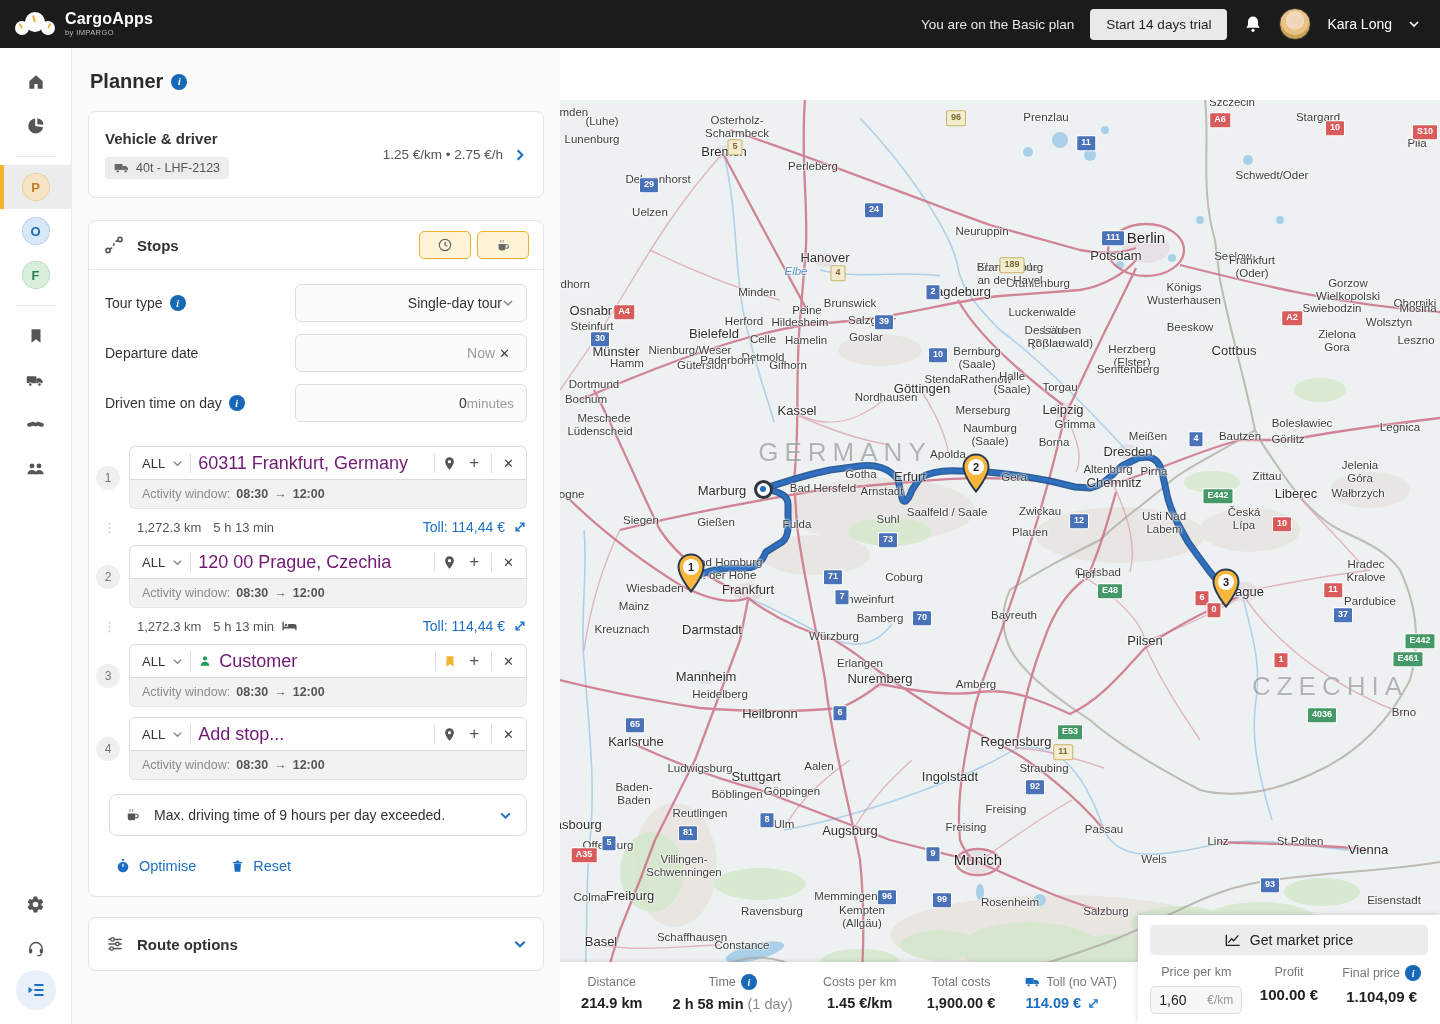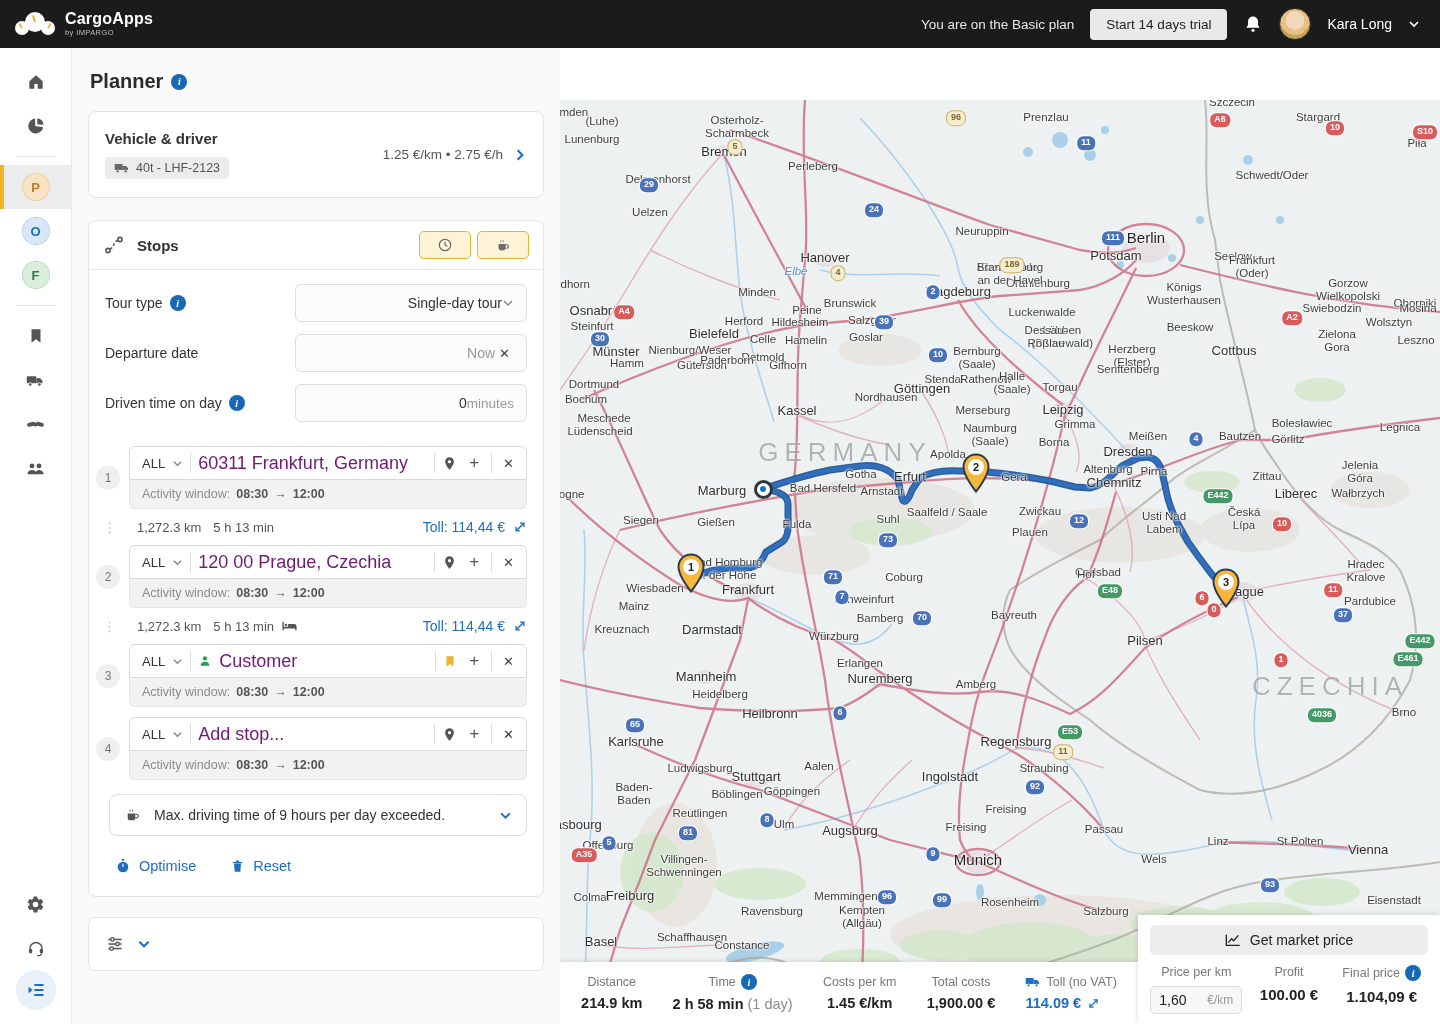--- a/index.html
+++ b/index.html
@@ -88,21 +88,21 @@
 
   
   .map { position:absolute; left:560px; top:100px; width:880px; height:924px; background:#eef1f1; overflow:hidden; }
   .map-head-strip { position:absolute; left:560px; top:48px; width:880px; height:52px; background:#fff; }
   .map-labels { position:absolute; left:0; top:0; width:880px; height:924px; pointer-events:none; }
   .city-label { position:absolute; transform:translate(-50%,-50%); font-size:11.5px; color:#3c3c3c; white-space:pre-line; text-align:center; line-height:1.15; text-shadow:0 0 2px #fff,0 0 2px #fff,0 0 3px #fff; }
   .city-label.s3 { font-size:13px; color:#2e2e2e; }
   .city-label.s4 { font-size:15px; color:#222; }
   .city-label.s5 { color:#5b8fc0; font-style:italic; }
   .region-label { position:absolute; transform:translate(-50%,-50%); font-size:26px; color:#9aa0a2; letter-spacing:6px; opacity:.75; text-shadow:0 0 2px #fff; }
-  .shield { position:absolute; transform:translate(-50%,-50%); font-size:9px; font-weight:bold; color:#fff; padding:1px 4px; border-radius:6px; box-shadow:0 0 0 1px #fff; line-height:1.3; }
+  .shield { position:absolute; transform:translate(-50%,-50%); font-size:9px; font-weight:bold; color:#fff; padding:1px 4px; border-radius:1px; box-shadow:0 0 0 1px #fff; line-height:1.3; }
   .sh-blue { background:#4a72b8; } .sh-red { background:#d95c5c; } .sh-green { background:#449966; }
   .sh-beige { background:#f5ecd0; color:#7a6a33; box-shadow:0 0 0 1px #c8b369; }
   .pin { position:absolute; z-index:6; }
   .start-dot { position:absolute; width:19px; height:19px; border-radius:50%; background:#fff; border:3.5px solid #2f3640; z-index:5; display:flex; align-items:center; justify-content:center;}
   .start-dot span { width:6px; height:6px; border-radius:50%; background:#1b6ec2; }
 
   .map-controls { position:absolute; left:16px; top:18px; width:46px; background:#fff; border-radius:23px; box-shadow:0 1px 6px rgba(0,0,0,.25); z-index:8; padding:4px 0; }
   .mc-btn { height:40px; display:flex; align-items:center; justify-content:center; cursor:pointer; }
   .mc-plus { font-size:13px; font-weight:bold; color:#222; }
   .mc-minus { font-size:18px; color:#222; border-top:1px solid #e5e5e5; height:34px;}
@@ -518,20 +518,21 @@
     <svg width="20" height="20" viewBox="0 0 24 24">
       <g stroke="#555" stroke-width="1.8">
           <line x1="4" y1="6.5" x2="20" y2="6.5"></line>
           <line x1="4" y1="12" x2="20" y2="12"></line>
           <line x1="4" y1="17.5" x2="20" y2="17.5"></line>
         </g>
       <circle cx="9" cy="6.5" r="2.1" fill="#fff" stroke="#555" stroke-width="1.6"></circle>
       <circle cx="15" cy="12" r="2.1" fill="#fff" stroke="#555" stroke-width="1.6"></circle>
       <circle cx="8" cy="17.5" r="2.1" fill="#fff" stroke="#555" stroke-width="1.6"></circle>
     </svg>
+    <span class="title">Route options</span>
     <svg width="14" height="14" viewBox="0 0 12 12">
         <polyline points="2,4 6,8 10,4" fill="none" stroke="#1b6ec2" stroke-width="1.8"></polyline>
       </svg>
   </div>
 </section>
 
 <div class="map">
   <svg class="map-base" width="880" height="924" viewBox="0 0 880 924">
     <rect width="880" height="924" fill="#eef1f1"></rect>
 

